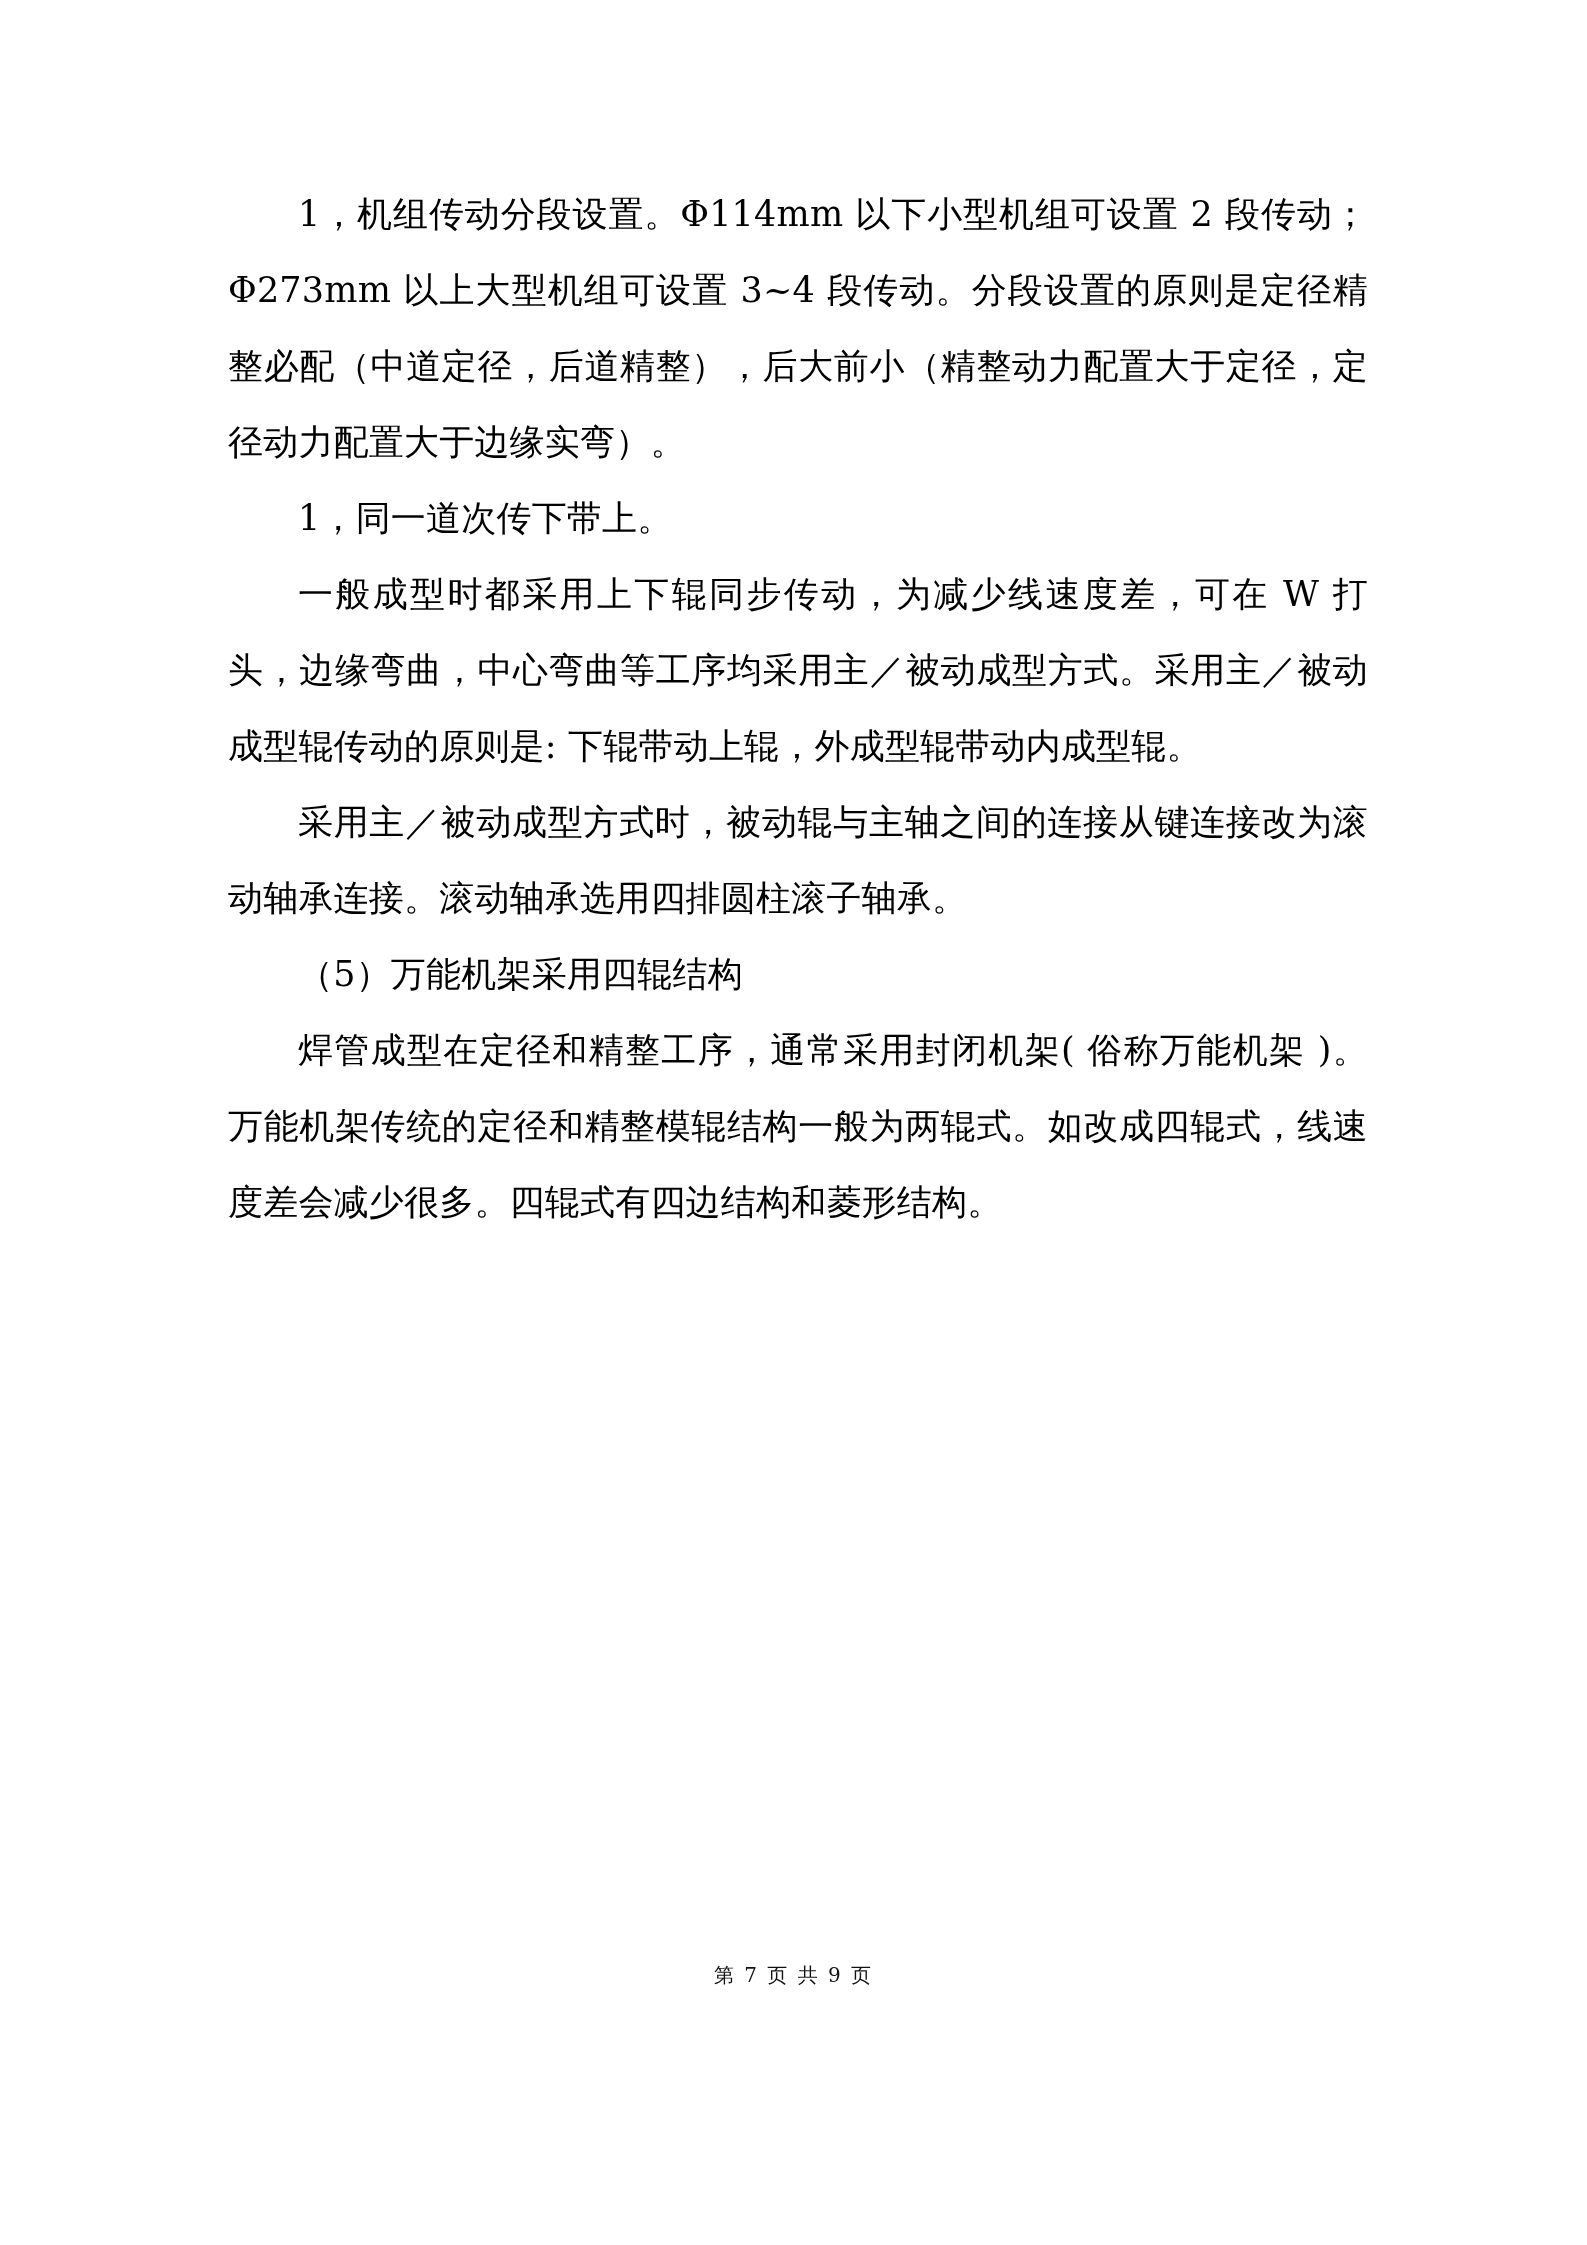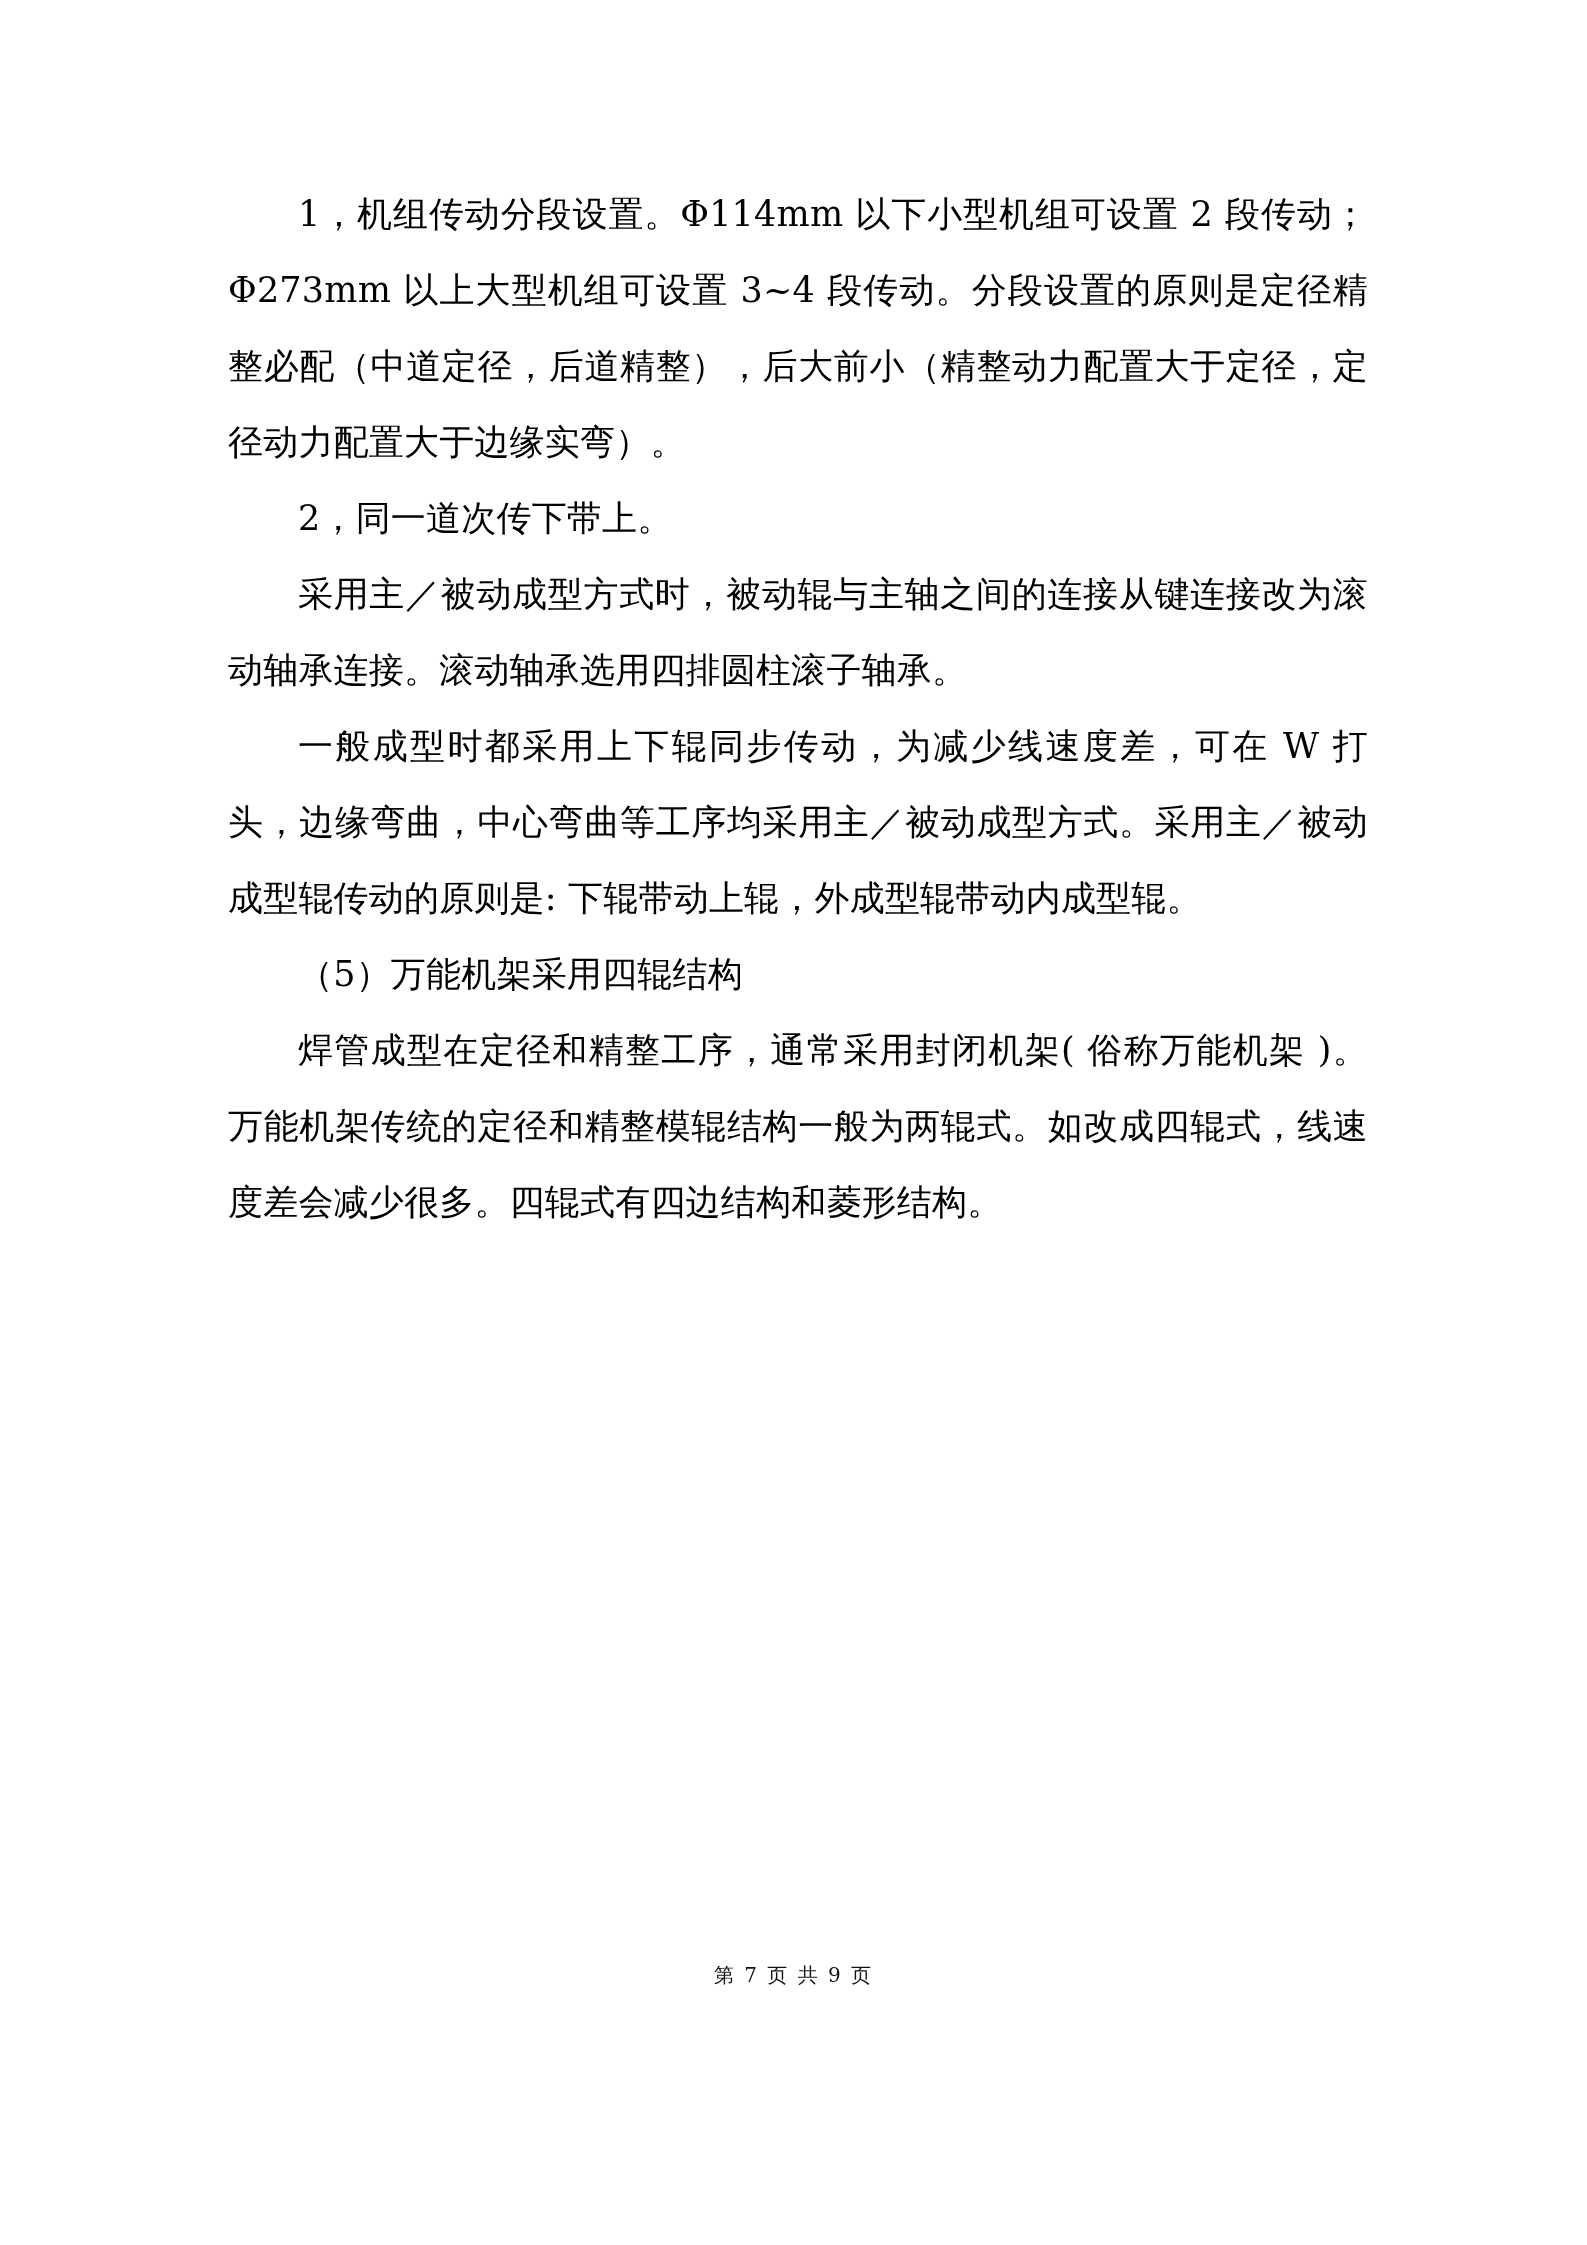--- a/index.html
+++ b/index.html
@@ -51,20 +51,20 @@
     color: #111;
     font-family: "DejaVu Serif", "Liberation Serif", serif;
   }
 </style>
 </head>
 <body>
 
 <div class="page">
   <div class="content">
     <p class="para indent">1，机组传动分段设置。Φ114mm 以下小型机组可设置 2 段传动；Φ273mm 以上大型机组可设置 3~4 段传动。分段设置的原则是定径精整必配（中道定径，后道精整），后大前小（精整动力配置大于定径，定径动力配置大于边缘实弯）。</p>
-    <p class="para indent">2，同一道次传下带上。</p>
+    <p class="para indent">1，同一道次传下带上。</p>
+    <p class="para indent">一般成型时都采用上下辊同步传动，为减少线速度差，可在 W 打头，边缘弯曲，中心弯曲等工序均采用主／被动成型方式。采用主／被动成型辊传动的原则是: 下辊带动上辊，外成型辊带动内成型辊。</p>
     <p class="para indent">采用主／被动成型方式时，被动辊与主轴之间的连接从键连接改为滚动轴承连接。滚动轴承选用四排圆柱滚子轴承。</p>
-    <p class="para indent">一般成型时都采用上下辊同步传动，为减少线速度差，可在 W 打头，边缘弯曲，中心弯曲等工序均采用主／被动成型方式。采用主／被动成型辊传动的原则是: 下辊带动上辊，外成型辊带动内成型辊。</p>
     <p class="para indent">（5）万能机架采用四辊结构</p>
     <p class="para indent">焊管成型在定径和精整工序，通常采用封闭机架( 俗称万能机架 )。万能机架传统的定径和精整模辊结构一般为两辊式。如改成四辊式，线速度差会减少很多。四辊式有四边结构和菱形结构。</p>
   </div>
   <div class="footer">第 7 页 共 9 页</div>
 </div>
 
 </body></html>

